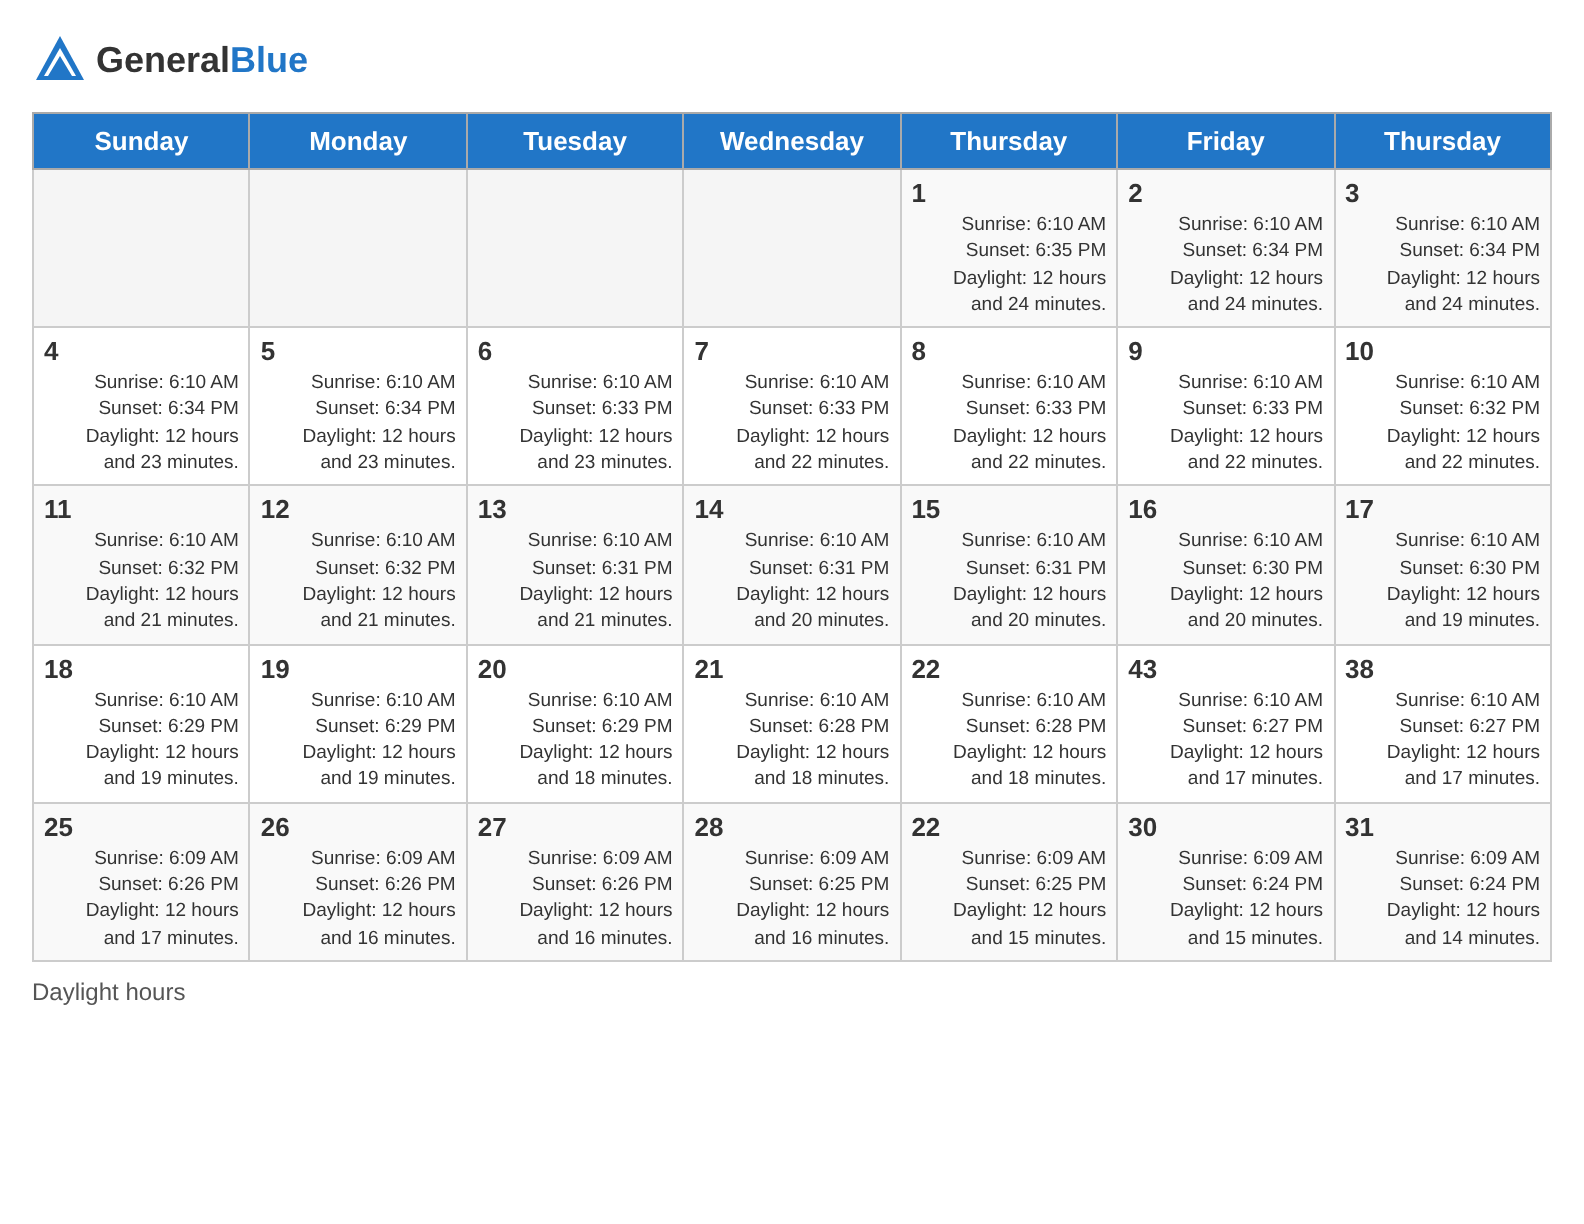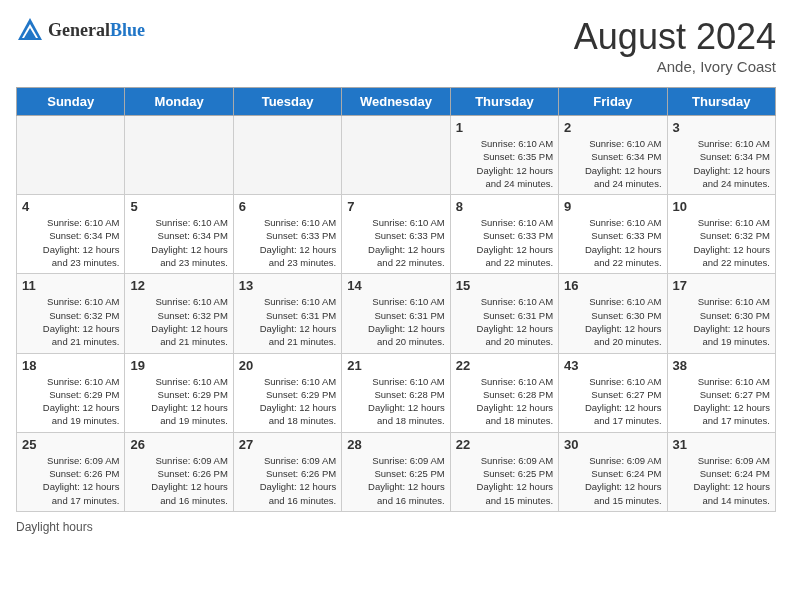--- a/index.html
+++ b/index.html
@@ -13,21 +13,20 @@
     .header {
       display: flex;
       justify-content: space-between;
       align-items: flex-start;
       margin-bottom: 12px;
     }
     .logo {
       display: flex;
       align-items: center;
       gap: 4px;
-      font-family: Liberation Serif, serif;
     }
     .logo-icon {
       width: 28px;
       height: 28px;
     }
     .title-block {
       text-align: right;
     }
     .month-year {
       font-size: 36px;
@@ -92,24 +91,20 @@
   <div class="logo">
     <svg class="logo-icon" viewBox="0 0 28 28" xmlns="http://www.w3.org/2000/svg">
       <polygon points="14,2 26,24 2,24" fill="#2176c7"></polygon>
       <polygon points="14,8 22,22 6,22" fill="#fff"></polygon>
       <polygon points="14,12 20,22 8,22" fill="#2176c7"></polygon>
     </svg>
     <div>
       <span style="font-size:18px;font-weight:bold;color:#333;">General</span><span style="font-size:18px;font-weight:bold;color:#2176c7;">Blue</span>
     </div>
   </div>
-  <div class="title-block">
-    <div class="month-year">August 2024</div>
-    <div class="location">Ande, Ivory Coast</div>
-  </div>
 </div>
 
 <table>
   <thead>
     <tr id="header-row">
         <th>Sunday</th>
         <th>Monday</th>
         <th>Tuesday</th>
         <th>Wednesday</th>
         <th>Thursday</th>

